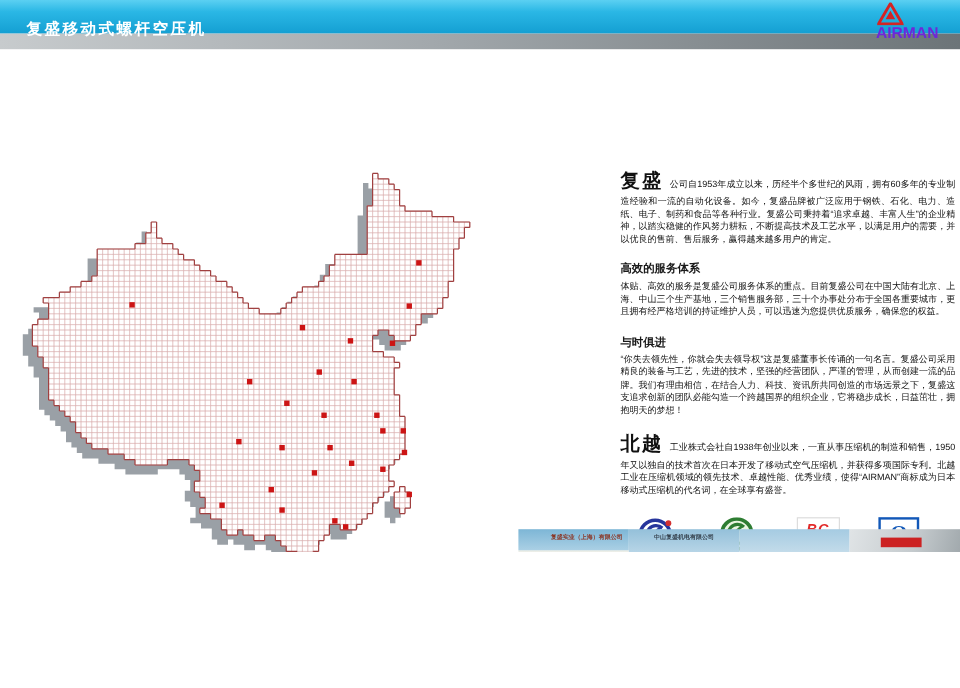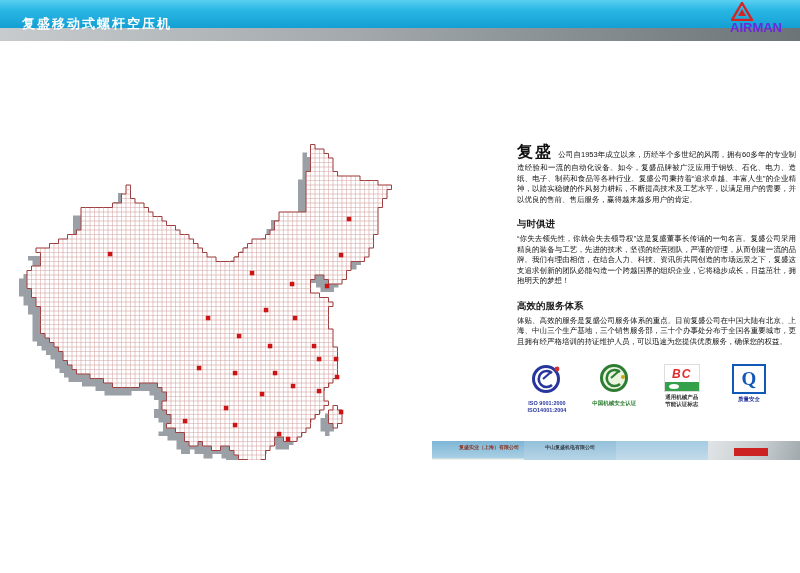--- a/index.html
+++ b/index.html
@@ -111,29 +111,32 @@
       <rect x="285.8" y="436.8" width="4.5" height="4.5" fill="#cc1414"></rect>
     </svg>
 
   <div class="col">
 
     <div class="sec">
       <div class="body-txt"><span class="lead-head">复盛</span><span>公司自1953年成立以来，历经半个多世纪的风雨，拥有60多年的专业制造经验和一流的自动化设备。如今，复盛品牌被广泛应用于钢铁、石化、电力、造纸、电子、制药和食品等各种行业。复盛公司秉持着“追求卓越、丰富人生”的企业精神，以踏实稳健的作风努力耕耘，不断提高技术及工艺水平，以满足用户的需要，并以优良的售前、售后服务，赢得越来越多用户的肯定。</span></div>
     </div>
 
     <div class="sec">
+      <div class="sub-head">高效的服务体系</div>
+      <div class="body-txt">体贴、高效的服务是复盛公司服务体系的重点。目前复盛公司在中国大陆有北京、上海、中山三个生产基地，三个销售服务部，三十个办事处分布于全国各重要城市，更且拥有经严格培训的持证维护人员，可以迅速为您提供优质服务，确保您的权益。</div>
+    </div>
+
+    <div class="sec">
       <div class="sub-head">与时俱进</div>
       <div class="body-txt">“你失去领先性，你就会失去领导权”这是复盛董事长传诵的一句名言。复盛公司采用精良的装备与工艺，先进的技术，坚强的经营团队，严谨的管理，从而创建一流的品牌。我们有理由相信，在结合人力、科技、资讯所共同创造的市场远景之下，复盛这支追求创新的团队必能勾造一个跨越国界的组织企业，它将稳步成长，日益茁壮，拥抱明天的梦想！</div>
     </div>
 
     <div class="sec">
-      <div class="sub-head">高效的服务体系</div>
-      <div class="body-txt">体贴、高效的服务是复盛公司服务体系的重点。目前复盛公司在中国大陆有北京、上海、中山三个生产基地，三个销售服务部，三十个办事处分布于全国各重要城市，更且拥有经严格培训的持证维护人员，可以迅速为您提供优质服务，确保您的权益。</div>
+      <div class="body-txt"><span class="lead-head">北越</span><span>工业株式会社自1938年创业以来，一直从事压缩机的制造和销售，1950年又以独自的技术首次在日本开发了移动式空气压缩机，并获得多项国际专利。北越工业在压缩机领域的领先技术、卓越性能、优秀业绩，使得“AIRMAN”商标成为日本移动式压缩机的代名词，在全球享有盛誉。</span></div>
     </div>
-
 
     <div class="certs">
 
       <div class="cert">
         <svg width="32" height="30" viewBox="0 0 32 30">
           <circle cx="15" cy="15" r="12.5" fill="#fff" stroke="#27359c" stroke-width="3"></circle>
           <path d="M21 9 A8 8 0 1 0 21 21" fill="none" stroke="#27359c" stroke-width="2.6"></path>
           <path d="M12 15 L20 8" stroke="#27359c" stroke-width="2.2"></path>
           <circle cx="26" cy="5" r="2.4" fill="#d32f2f"></circle>
         </svg>

